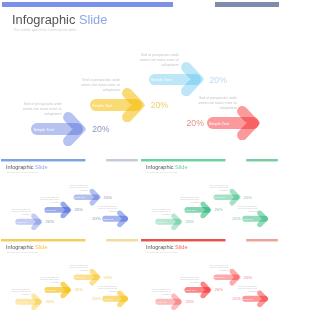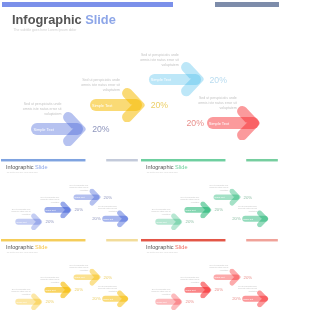--- a/index.html
+++ b/index.html
@@ -18,21 +18,21 @@
   .asvg{display:block;position:absolute;}
 </style>
 </head>
 <body>
 
 <div class="page">
     <div class="slidewrap" style="left:0px;top:0px;width:281px;height:152px;">
       <div class="slide" style="transform: scale(1);">
         <div class="bar" style="left:1.7px;top:1.6px;width:171.5px;height:5.2px;background:#7b90ea;"></div>
         <div class="bar" style="left:214.9px;top:1.6px;width:64.4px;height:5.2px;background:#7d8caa;"></div>
-        <div class="ttl" style="left:12px;top:11.50px;font-size:12.8px;font-weight:bold;"><span>Infographic</span><span style="color:#8da6e8;"> Slide</span></div>
+        <div class="ttl" style="left:12px;top:11.50px;font-size:12.8px;"><span>Infographic</span><span style="color:#8da6e8;"> Slide</span></div>
         <div class="sub" style="left:13.5px;top:27.5px;font-size:3.4px;">The subtitle goes here Lorem Ipsum dolor</div>
         <div style="position:absolute;left:0;top:0;">
           <div class="bar" style="left:31.2px;top:122.90px;width:52px;height:11.8px;border-radius:5.9px;background:#3a5ad6;opacity:0.37;"></div>
           <svg class="asvg" width="23.8" height="34.4" viewBox="0 0 23.8 34.4" style="left:62.6px;top:111.60px;">
             <path d="M1.43 8.78A5.20 5.20 0 0 1 8.97 1.62L21.71 15.03Q23.77 17.20 21.71 19.37L8.97 32.78A5.20 5.20 0 0 1 1.43 25.62L10.67 15.90Q9.43 17.20 8.19 15.90Z" fill="#3a5ad6" fill-opacity="0.37"></path>
           </svg>
           <div class="lbl" style="left:33.50px;top:126.60px;font-size:3.95px;">Simple Text</div>
           <div class="pct" style="left:92.2px;top:123.80px;font-size:8.7px;color:#8f96bd;">20%</div>
           <div class="cap" style="left:16.50px;top:101.8px;width:45px;font-size:3.55px;line-height:5.1px;">
             <div>Sed ut perspiciatis unde</div>

